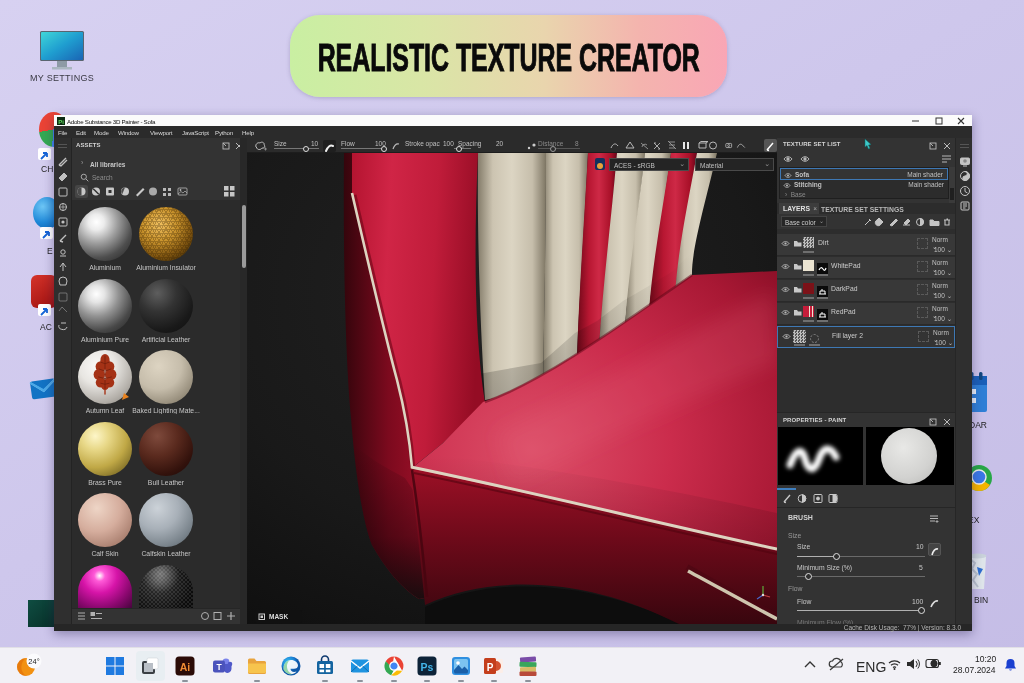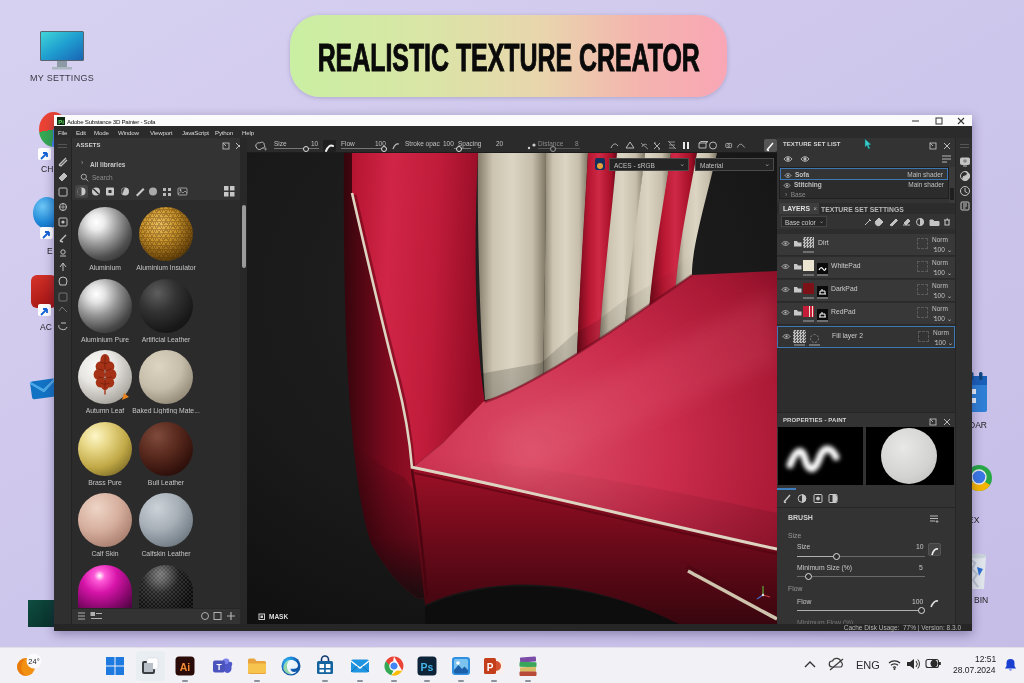--- a/index.html
+++ b/index.html
@@ -889,33 +889,33 @@
   <div class="tbind" style="left:491px;"></div>
   <div class="tbind" style="left:525px;"></div>
 
   <svg class="abs" style="left:804px;top:12px;" width="12" height="9">
       <path d="M1,7 L6,2 L11,7" stroke="#333" stroke-width="1.4" fill="none"></path>
     </svg>
   <svg class="abs" style="left:828px;top:9px;" width="17" height="15" viewBox="0 0 17 15">
       <path d="M4,10 a3,3 0 0,1 .5,-6 a4.5,4.5 0 0,1 8.5,1 a3,3 0 0,1 0,5 Z" fill="none" stroke="#3a3a3a" stroke-width="1.2"></path>
       <path d="M2,13 L15,2" stroke="#3a3a3a" stroke-width="1.2"></path>
     </svg>
-  <span class="abs" style="left:856px;top:11px;font-size:11px;color:#2b2b2b;">ENG</span>
+  <span class="abs" style="left:856px;top:11px;font-size:14px;color:#2b2b2b;">ENG</span>
   <svg class="abs" style="left:888px;top:11px;" width="13" height="11" viewBox="0 0 13 11">
       <path d="M1,4 a8,8 0 0,1 11,0 M3,6.3 a5,5 0 0,1 7,0 M5,8.5 a2.5,2.5 0 0,1 3,0" stroke="#2b2b2b" stroke-width="1.2" fill="none"></path>
       <circle cx="6.5" cy="10" r="1" fill="#2b2b2b"></circle>
     </svg>
   <svg class="abs" style="left:906px;top:10px;" width="14" height="12" viewBox="0 0 14 12">
       <path d="M1,4 h3 l4,-3 v10 l-4,-3 h-3 Z" fill="#2b2b2b"></path>
       <path d="M10,3 a4.5,4.5 0 0,1 0,6 M11.8,1.5 a7,7 0 0,1 0,9" stroke="#2b2b2b" stroke-width="1" fill="none"></path>
     </svg>
   <svg class="abs" style="left:925px;top:10px;" width="16" height="11" viewBox="0 0 16 11">
       <rect x="1" y="1.5" width="12.5" height="8" rx="2" fill="none" stroke="#2b2b2b" stroke-width="1.1"></rect>
       <rect x="14" y="4" width="1.8" height="3" fill="#2b2b2b"></rect>
       <path d="M7.5,2 a4,4 0 0,0 0,7 l3,0 a4,4 0 0,0 0,-7 Z" fill="#2b2b2b"></path>
     </svg>
-  <span class="abs" style="left:975px;top:6px;font-size:8.5px;color:#1d1d1d;">12:51</span>
+  <span class="abs" style="left:975px;top:6px;font-size:8.5px;color:#1d1d1d;">10:20</span>
   <span class="abs" style="left:953px;top:16.5px;font-size:8.5px;color:#1d1d1d;">28.07.2024</span>
   <svg class="abs" style="left:1004px;top:10px;" width="13" height="14" viewBox="0 0 13 14">
       <path d="M6.5,1 a4,4 0 0,1 4,4 v3 l1.5,2.5 h-11 L2.5,8 v-3 a4,4 0 0,1 4,-4 Z" fill="#1a3fd0"></path>
       <path d="M5,11.5 a1.6,1.6 0 0,0 3,0" fill="#1a3fd0"></path>
     </svg>
 </div>
 
 </body></html>

